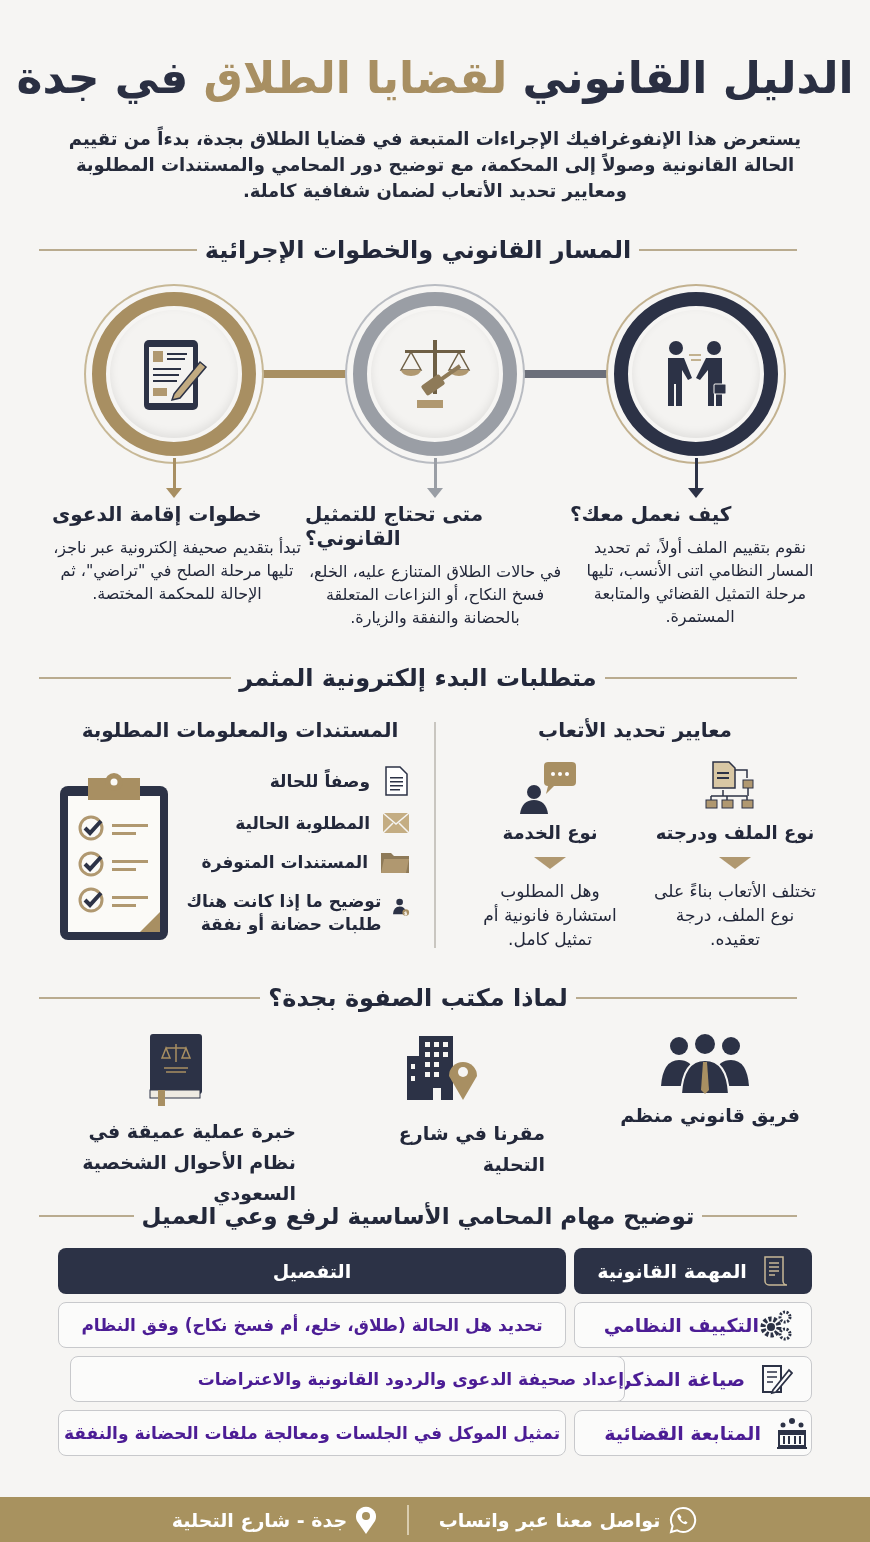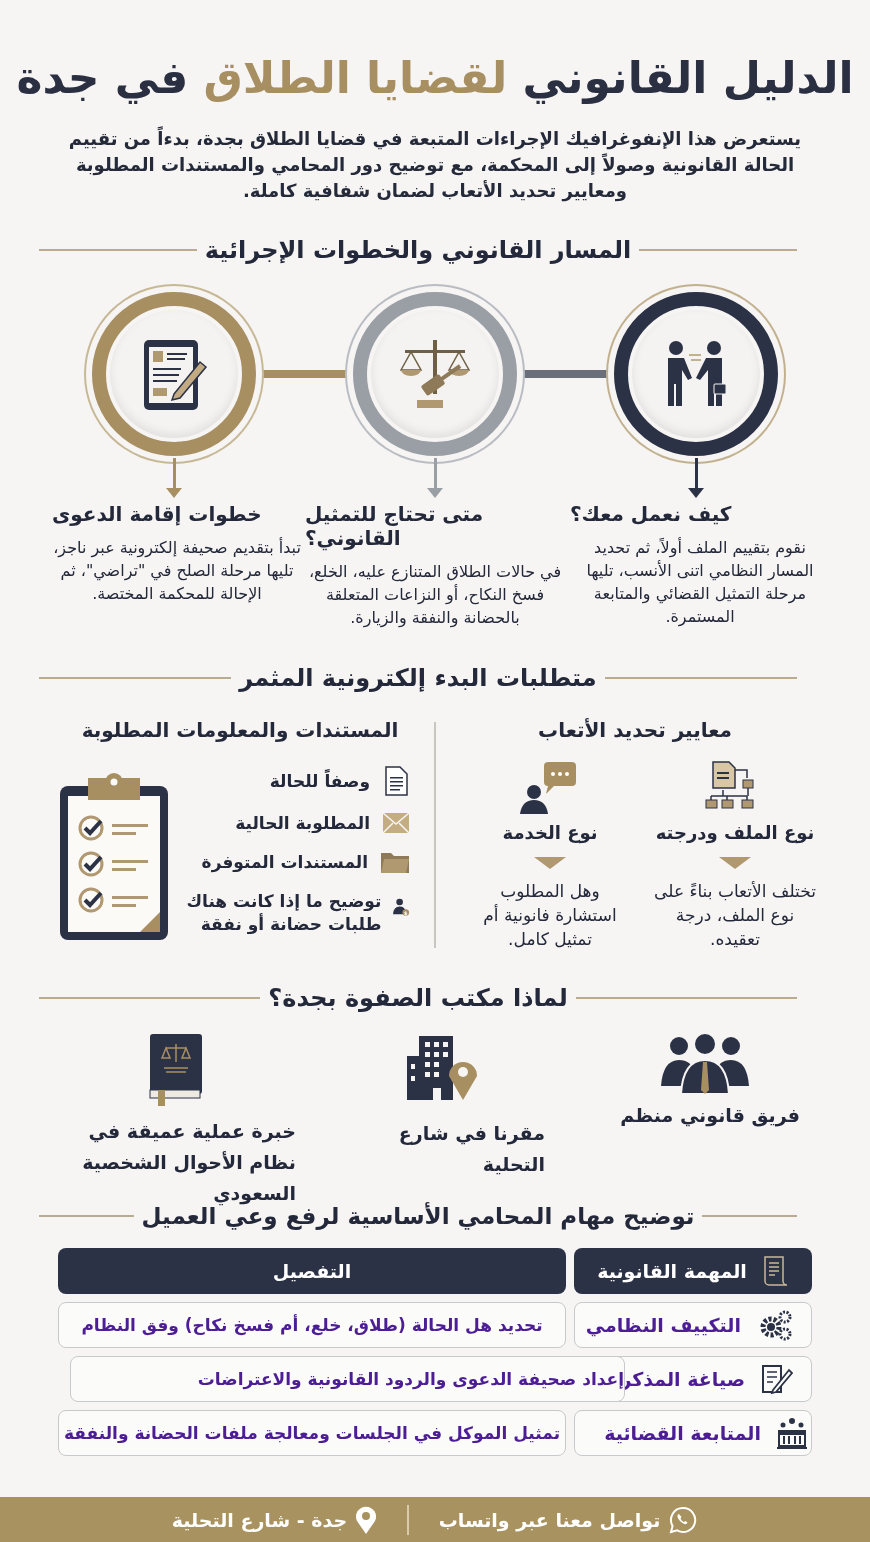--- a/index.html
+++ b/index.html
@@ -301,21 +301,21 @@
   <svg width="30" height="32" viewBox="0 0 30 32">
     <path d="M6 2h18v24a4 4 0 0 0 4 4H10a4 4 0 0 1-4-4z" fill="none" stroke="#c7b896" stroke-width="1.5"></path>
     <path d="M10 8h10M10 12h10M10 16h10M10 20h6" stroke="#c7b896" stroke-width="1.5"></path>
   </svg>
   <span>المهمة القانونية</span>
 </div>
 <div class="abs tbl-head" style="left:58px;top:1248px;width:508px">
   <span>التفصيل</span>
 </div>
 
-<div class="abs tbl-cell" style="left:574px;top:1302px;width:238px;padding-right:18px;gap:18px">
+<div class="abs tbl-cell" style="left:574px;top:1302px;width:238px;padding-right:18px;gap:0">
   <svg width="34" height="32" viewBox="0 0 34 32">
     <circle cx="12" cy="18" r="8" fill="none" stroke="#2c3246" stroke-width="5" stroke-dasharray="3 2"></circle>
     <circle cx="12" cy="18" r="4" fill="#2c3246"></circle>
     <circle cx="26" cy="8" r="5" fill="none" stroke="#2c3246" stroke-width="3" stroke-dasharray="2 1.5"></circle>
     <circle cx="26" cy="25" r="5" fill="none" stroke="#2c3246" stroke-width="3" stroke-dasharray="2 1.5"></circle>
   </svg>
   <span style="font-size:19px">التكييف النظامي</span>
 </div>
 <div class="abs tbl-cell" style="left:58px;top:1302px;width:508px;justify-content:center">
   <span>تحديد هل الحالة (طلاق، خلع، أم فسخ نكاح) وفق النظام</span>

